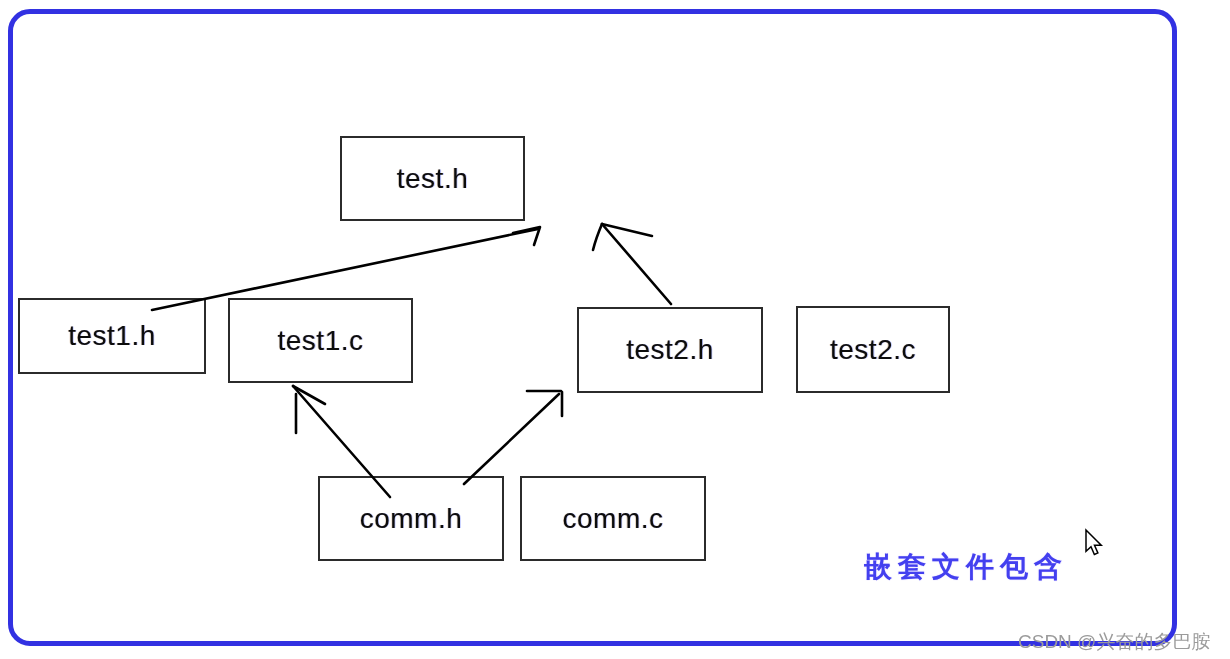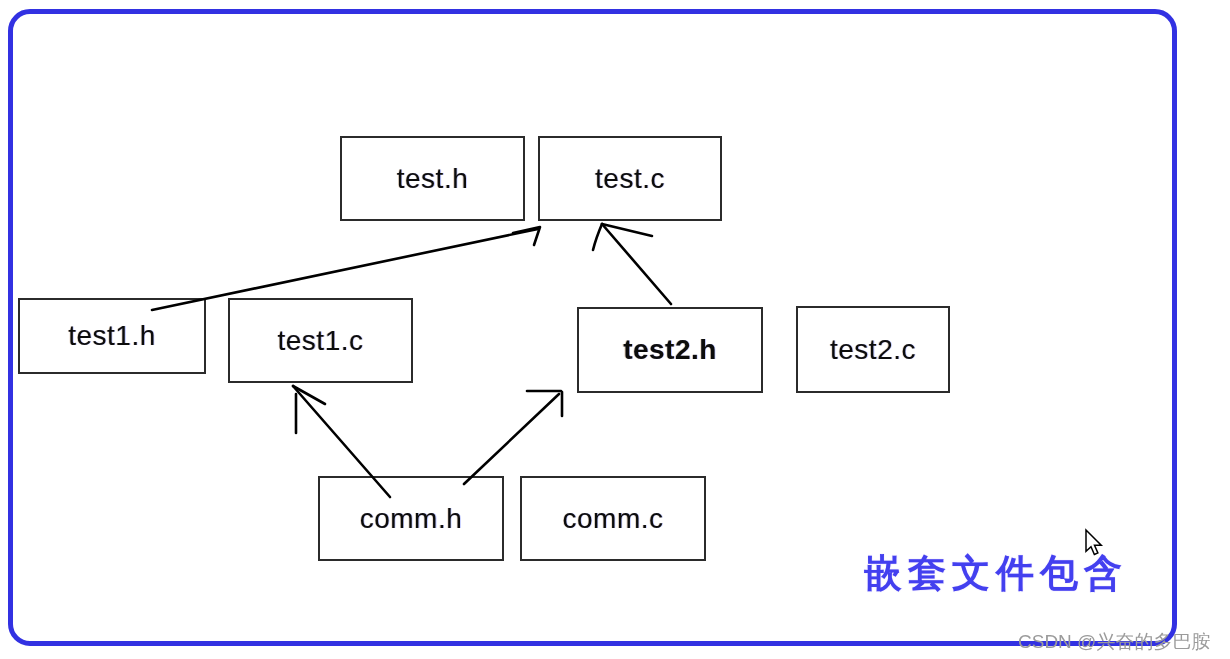--- a/index.html
+++ b/index.html
@@ -39,21 +39,21 @@
     font-size: 28px;
     color: #0c0c0c;
     letter-spacing: 0.5px;
     
     text-shadow: 0.8px 0 0 rgba(60,90,255,0.35), -0.8px 0 0 rgba(150,80,0,0.25);
   }
   .node-test-h  { left: 340px; top: 136px; width: 185px; height: 85px; }
   .node-test-c  { left: 538px; top: 136px; width: 184px; height: 85px; }
   .node-test1-h { left: 18px;  top: 298px; width: 188px; height: 76px; }
   .node-test1-c { left: 228px; top: 298px; width: 185px; height: 85px; text-align: right; }
-  .node-test2-h { left: 577px; top: 307px; width: 186px; height: 86px; font-weight: bold; }
+  .node-test2-h { left: 577px; top: 307px; width: 186px; height: 86px; }
   .node-test2-c { left: 796px; top: 306px; width: 154px; height: 87px; }
   .node-comm-h  { left: 318px; top: 476px; width: 186px; height: 85px; }
   .node-comm-c  { left: 520px; top: 476px; width: 186px; height: 85px; }
 
   svg.overlay {
     position: absolute;
     left: 0;
     top: 0;
     width: 1230px;
     height: 659px;
@@ -63,21 +63,21 @@
     fill: none;
     stroke: #000000;
     stroke-width: 2.6;
     stroke-linecap: round;
     stroke-linejoin: round;
   }
   .caption {
     position: absolute;
     left: 864px;
     top: 548px;
-    font-size: 38px;
+    font-size: 28px;
     font-weight: bold;
     letter-spacing: 6px;
     color: #4340ef;
     text-shadow: 0 0 1px rgba(120,80,255,0.5);
     white-space: nowrap;
   }
   .watermark {
     position: absolute;
     left: 1018px;
     top: 629px;
@@ -88,21 +88,20 @@
   }
 </style>
 </head>
 <body>
 
 <div id="stage">
 
   <div class="frame"></div>
 
   <div class="node node-test-h">test.h</div>
-  <div class="node node-test-c">test.c</div>
   <div class="node node-test1-h">test1.h</div>
   <div class="node node-test1-c">test1.c</div>
   <div class="node node-test2-h">test2.h</div>
   <div class="node node-test2-c">test2.c</div>
   <div class="node node-comm-c">comm.c</div>
   <div class="node node-comm-h">comm.h</div>
 
   <svg class="overlay" viewBox="0 0 1230 659" xmlns="http://www.w3.org/2000/svg">
 
     <g>

